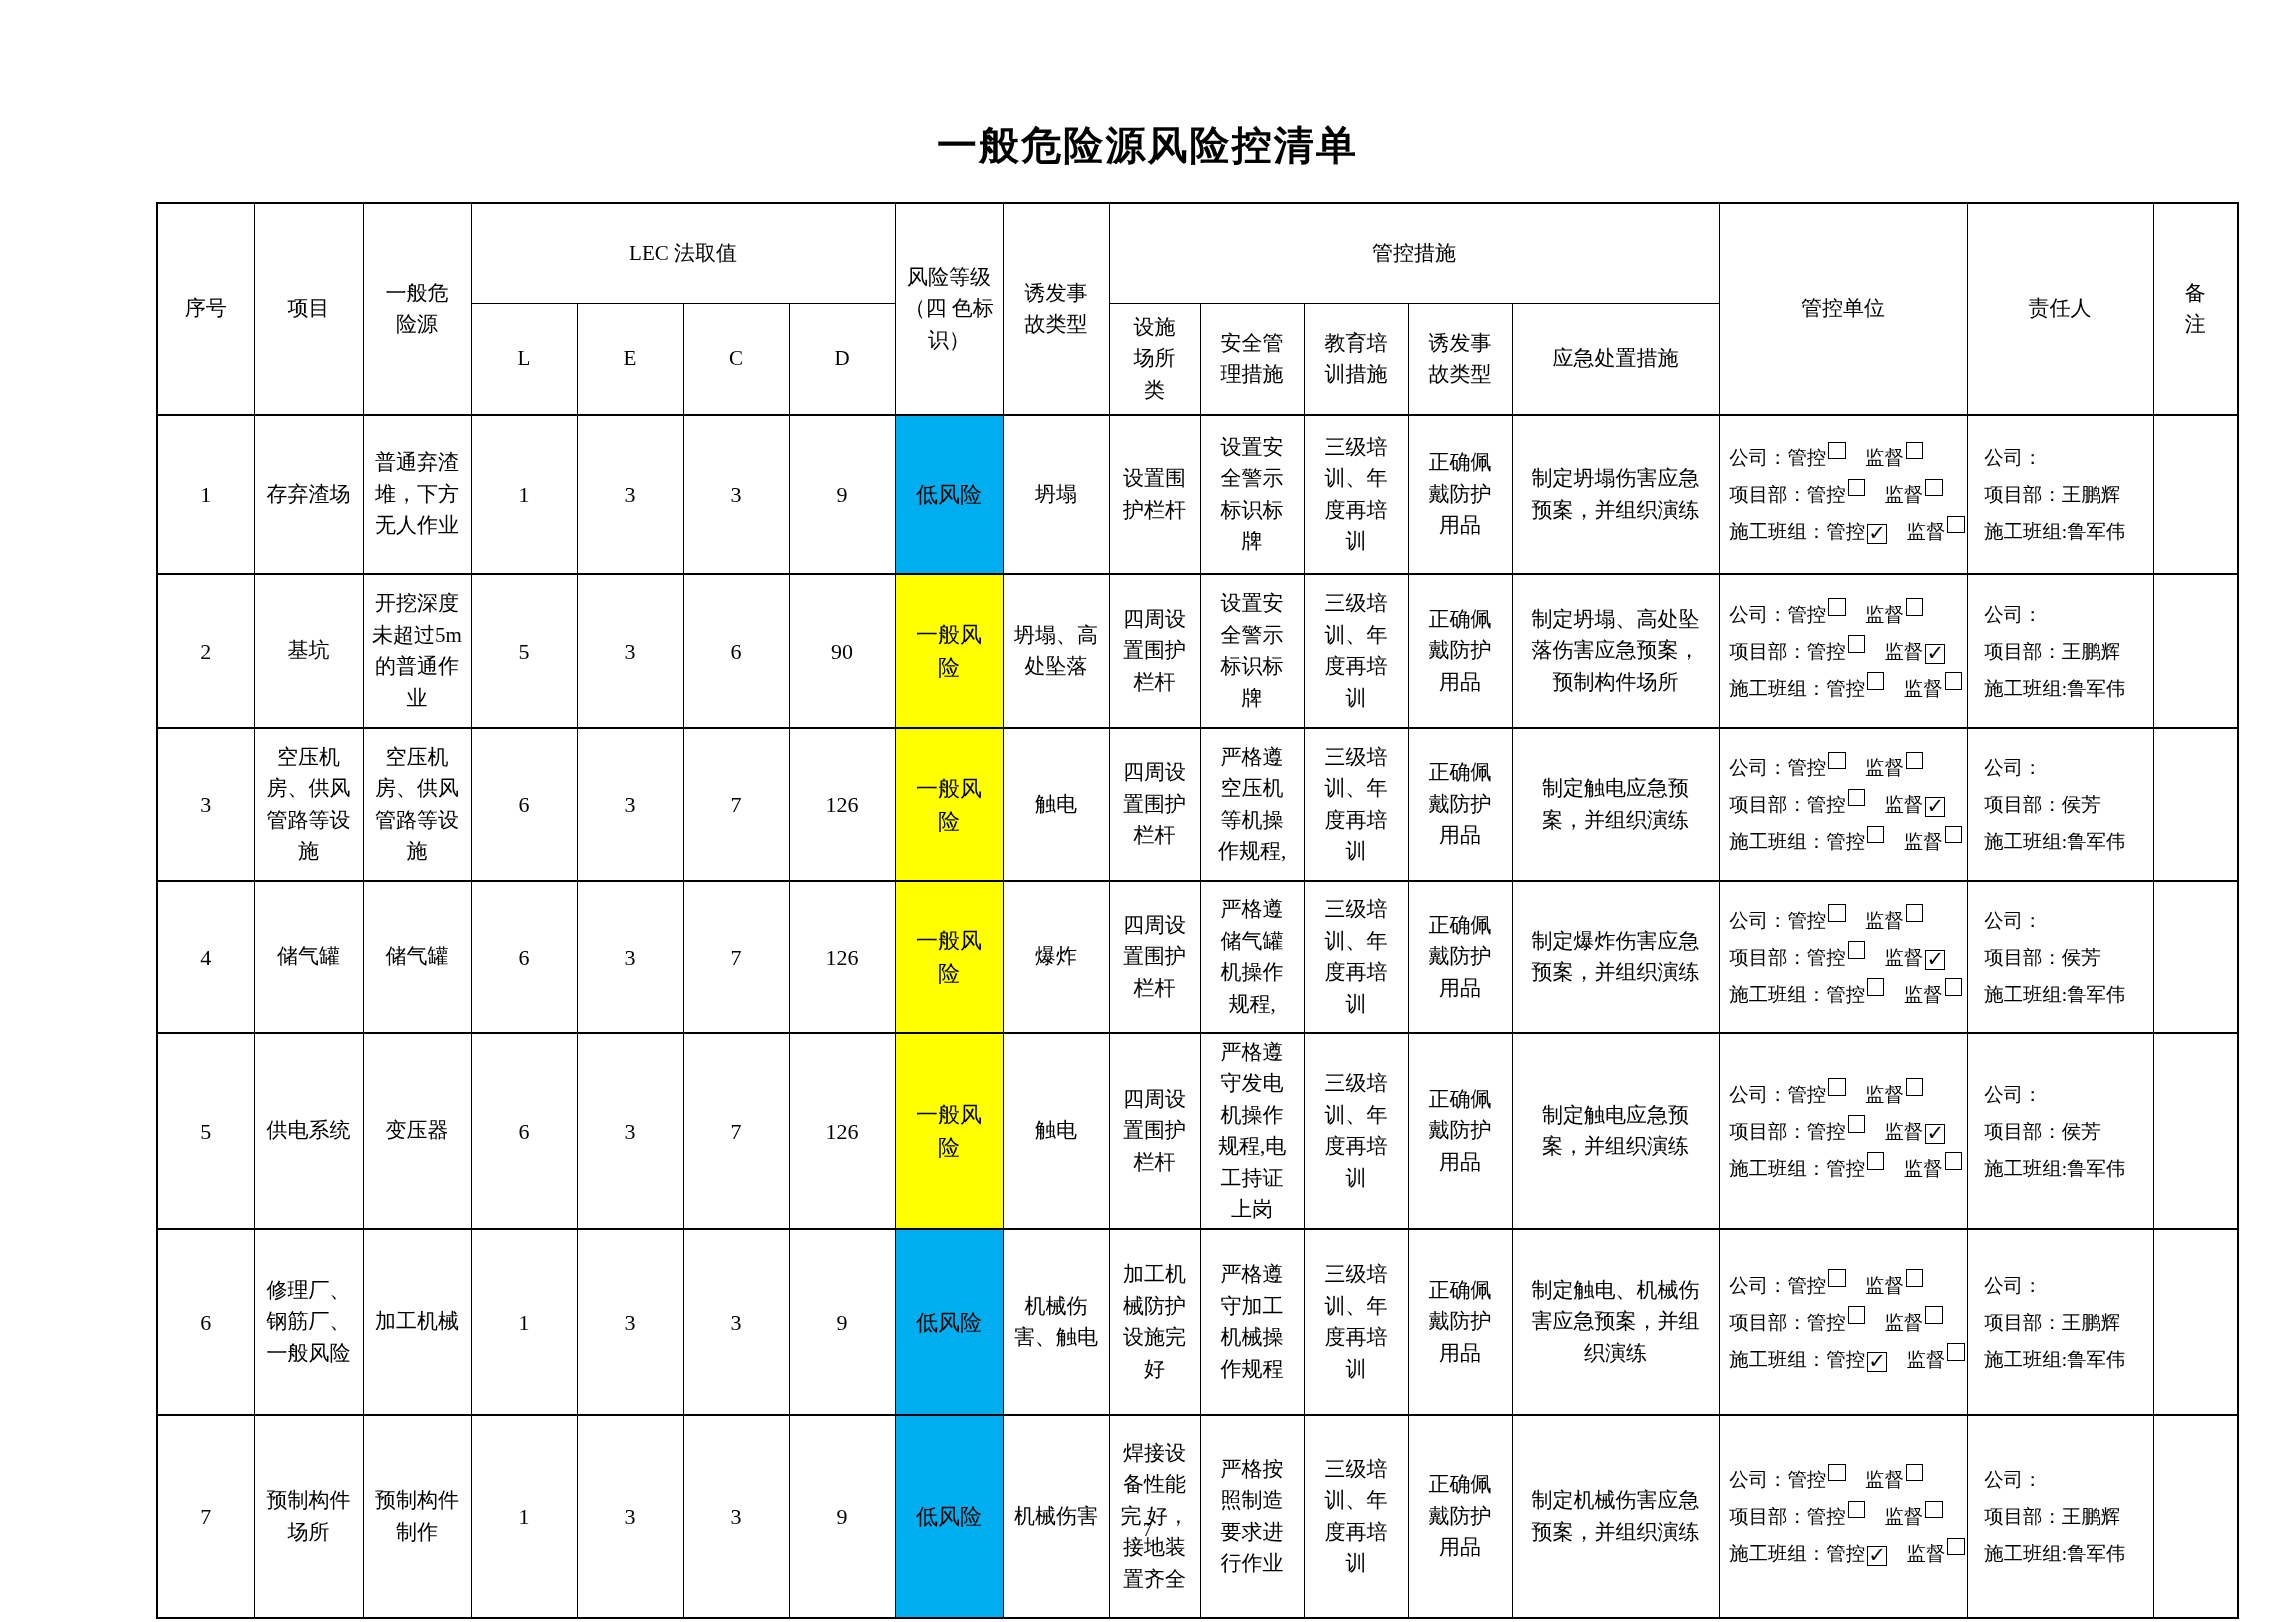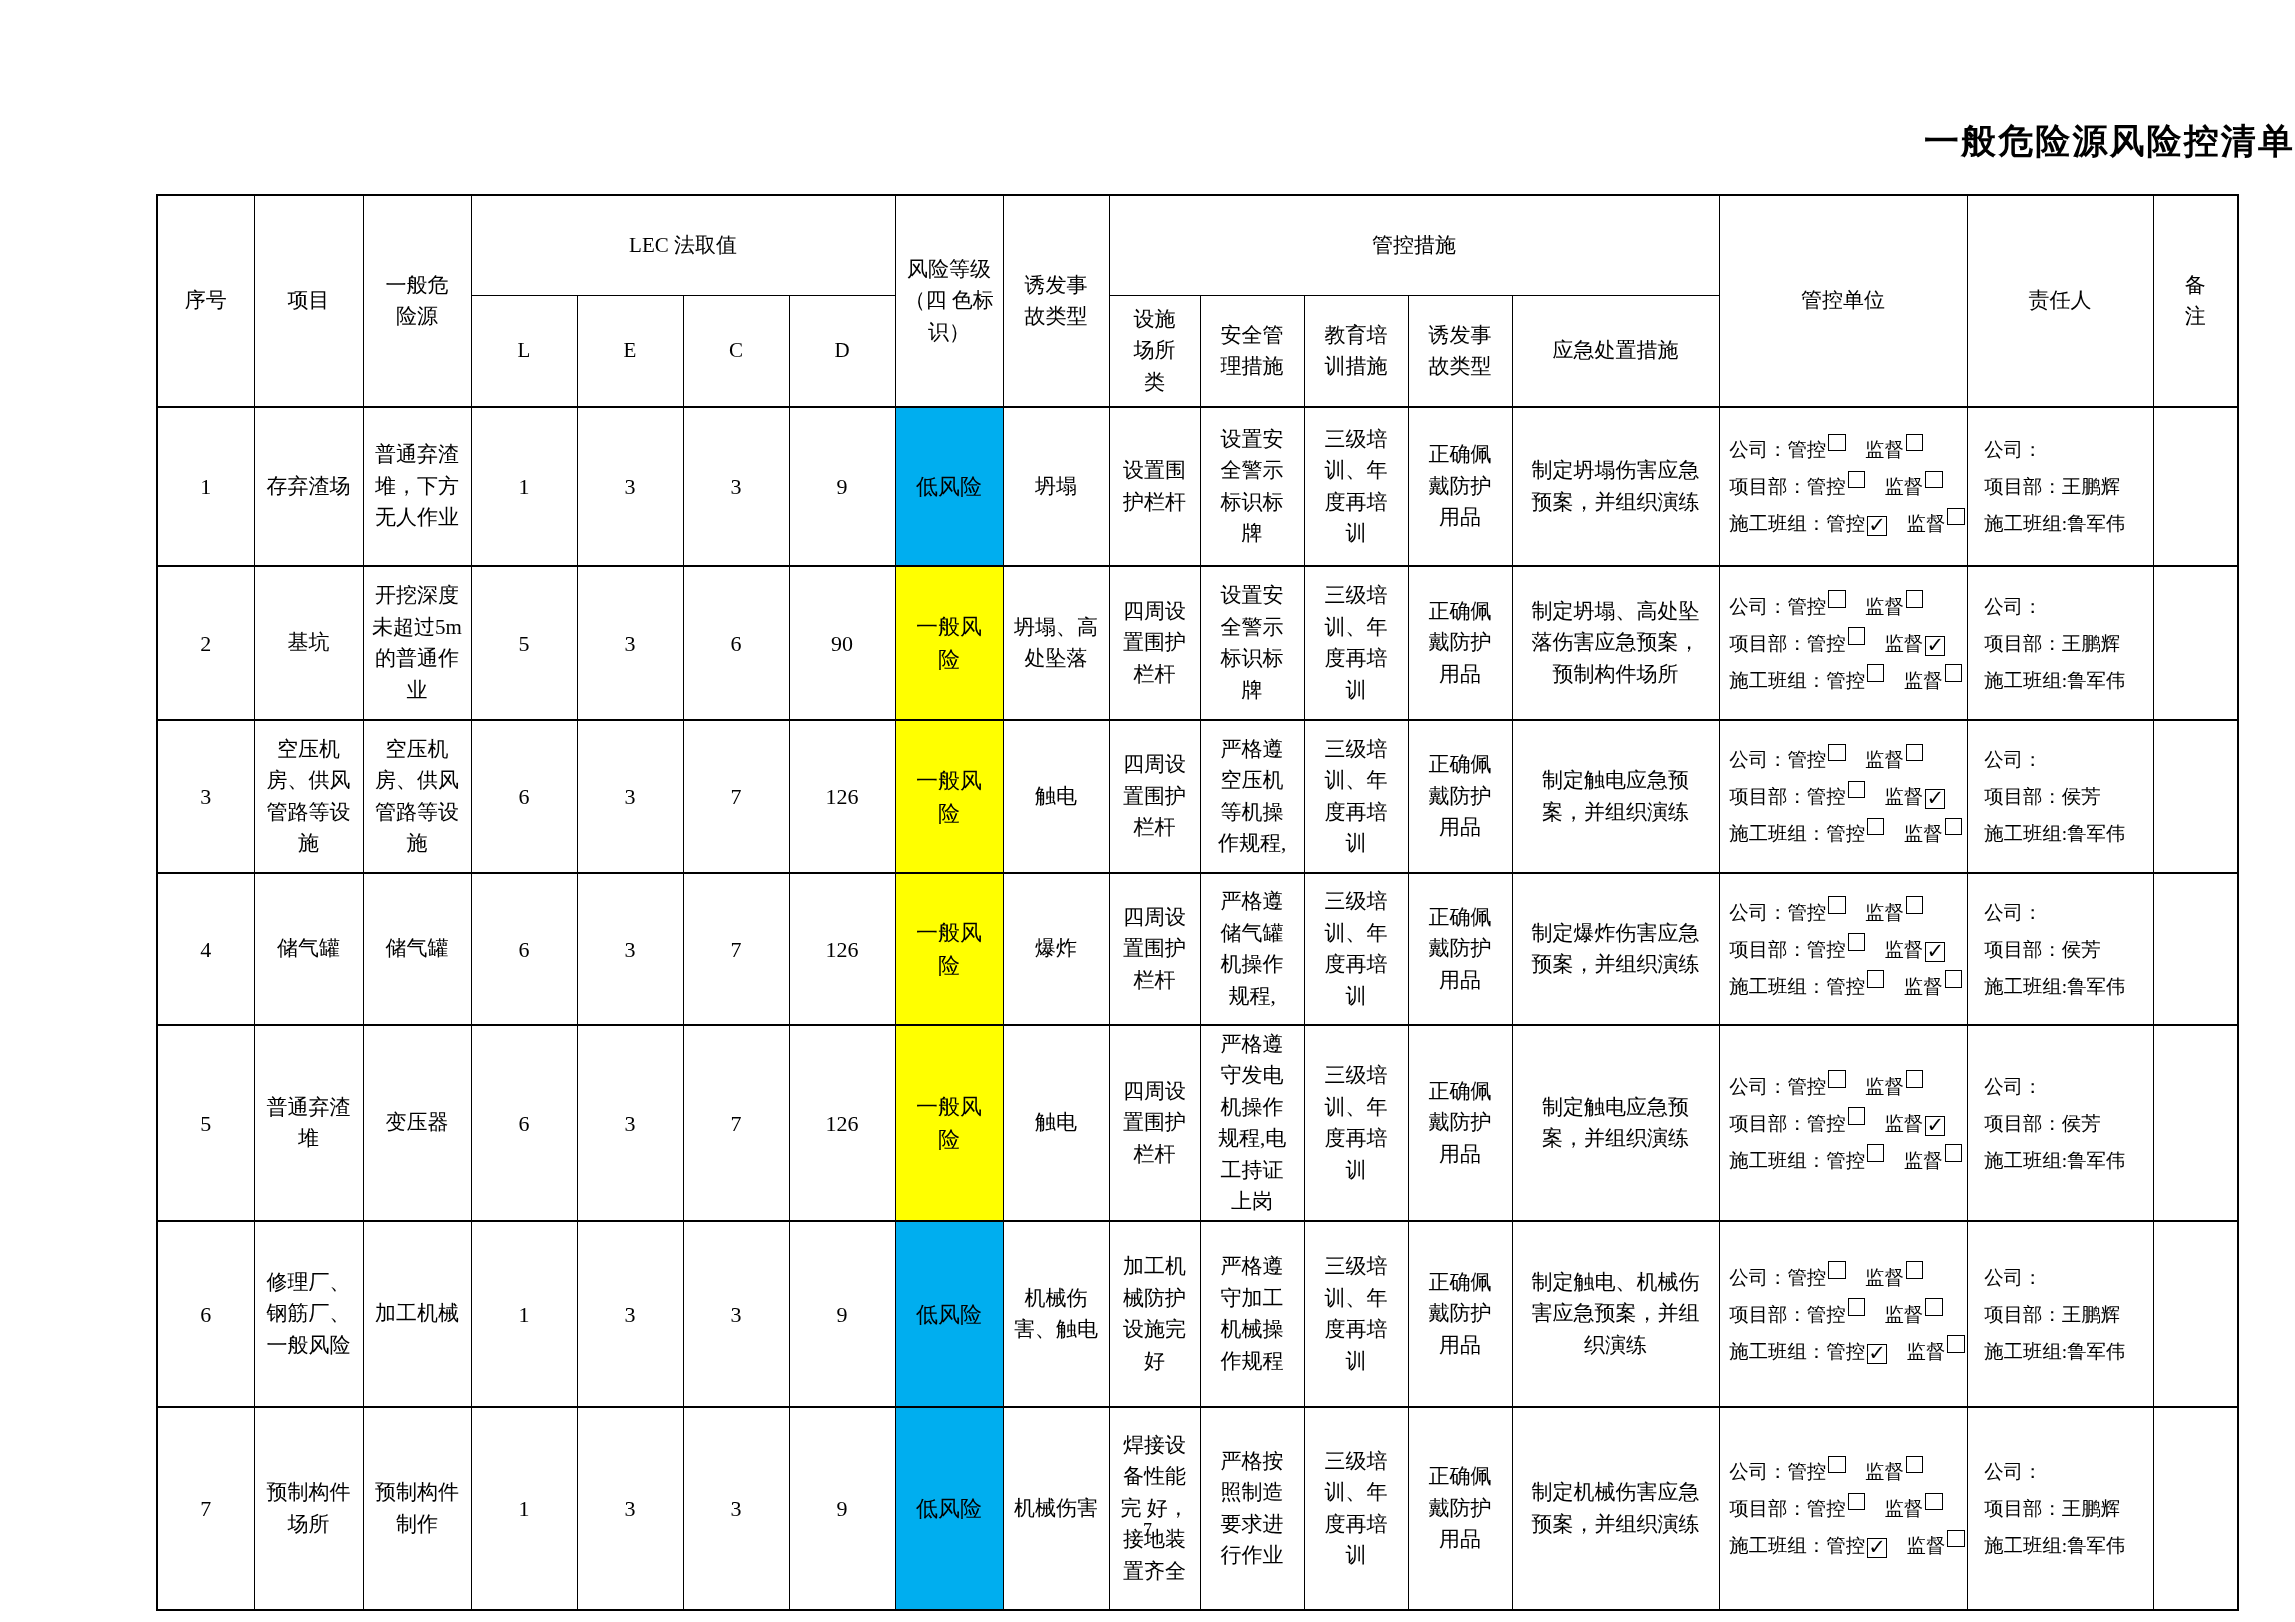--- a/index.html
+++ b/index.html
@@ -4,21 +4,21 @@
 <style>
   html,body{margin:0;padding:0;background:#888;}
   .page{
     width:2295px;height:1623px;background:#ffffff;position:relative;
     font-family:"Liberation Serif","DejaVu Serif",serif;color:#000;
     overflow:hidden;
   }
   .title-wrap{text-align:center;padding-top:118px;}
   .doc-title{
     font-family:Liberation Sans, sans-serif;
-    font-size:35px;font-weight:bold;letter-spacing:2.1px;text-align:right;
+    font-size:40px;font-weight:bold;letter-spacing:2.1px;
   }
   .doc-subtitle{
     font-family:"Liberation Sans","DejaVu Sans",sans-serif;
     font-size:32px;font-weight:bold;margin-top:15.3px;letter-spacing:1.4px;
   }
   table.risk{
     border-collapse:collapse;table-layout:fixed;
     margin-left:156px;margin-top:29px;width:2065px;
     border:2.1px solid #000;
   }
@@ -225,21 +225,21 @@
         <td class="c-resp">
           <div>公司：</div>
           <div>项目部：侯芳</div>
           <div>施工班组:鲁军伟</div>
         </td>
         <td></td>
       </tr>
 
       <tr class="r4">
         <td class="c-num">5</td>
-        <td class="c-proj">普通弃渣堆</td>
+        <td class="c-proj">供电系统</td>
         <td class="c-haz">变压器</td>
         <td class="c-num">6</td>
         <td class="c-num">3</td>
         <td class="c-num">7</td>
         <td class="c-num">126</td>
         <td class="c-risk" style="background-color: rgb(255, 255, 0);">一般风险</td>
         <td>触电</td>
         <td class="c-eng">四周设置围护栏杆</td>
         <td class="c-saf">严格遵守发电机操作规程,电工持证上岗</td>
         <td class="c-edu">三级培训、年度再培训</td>

